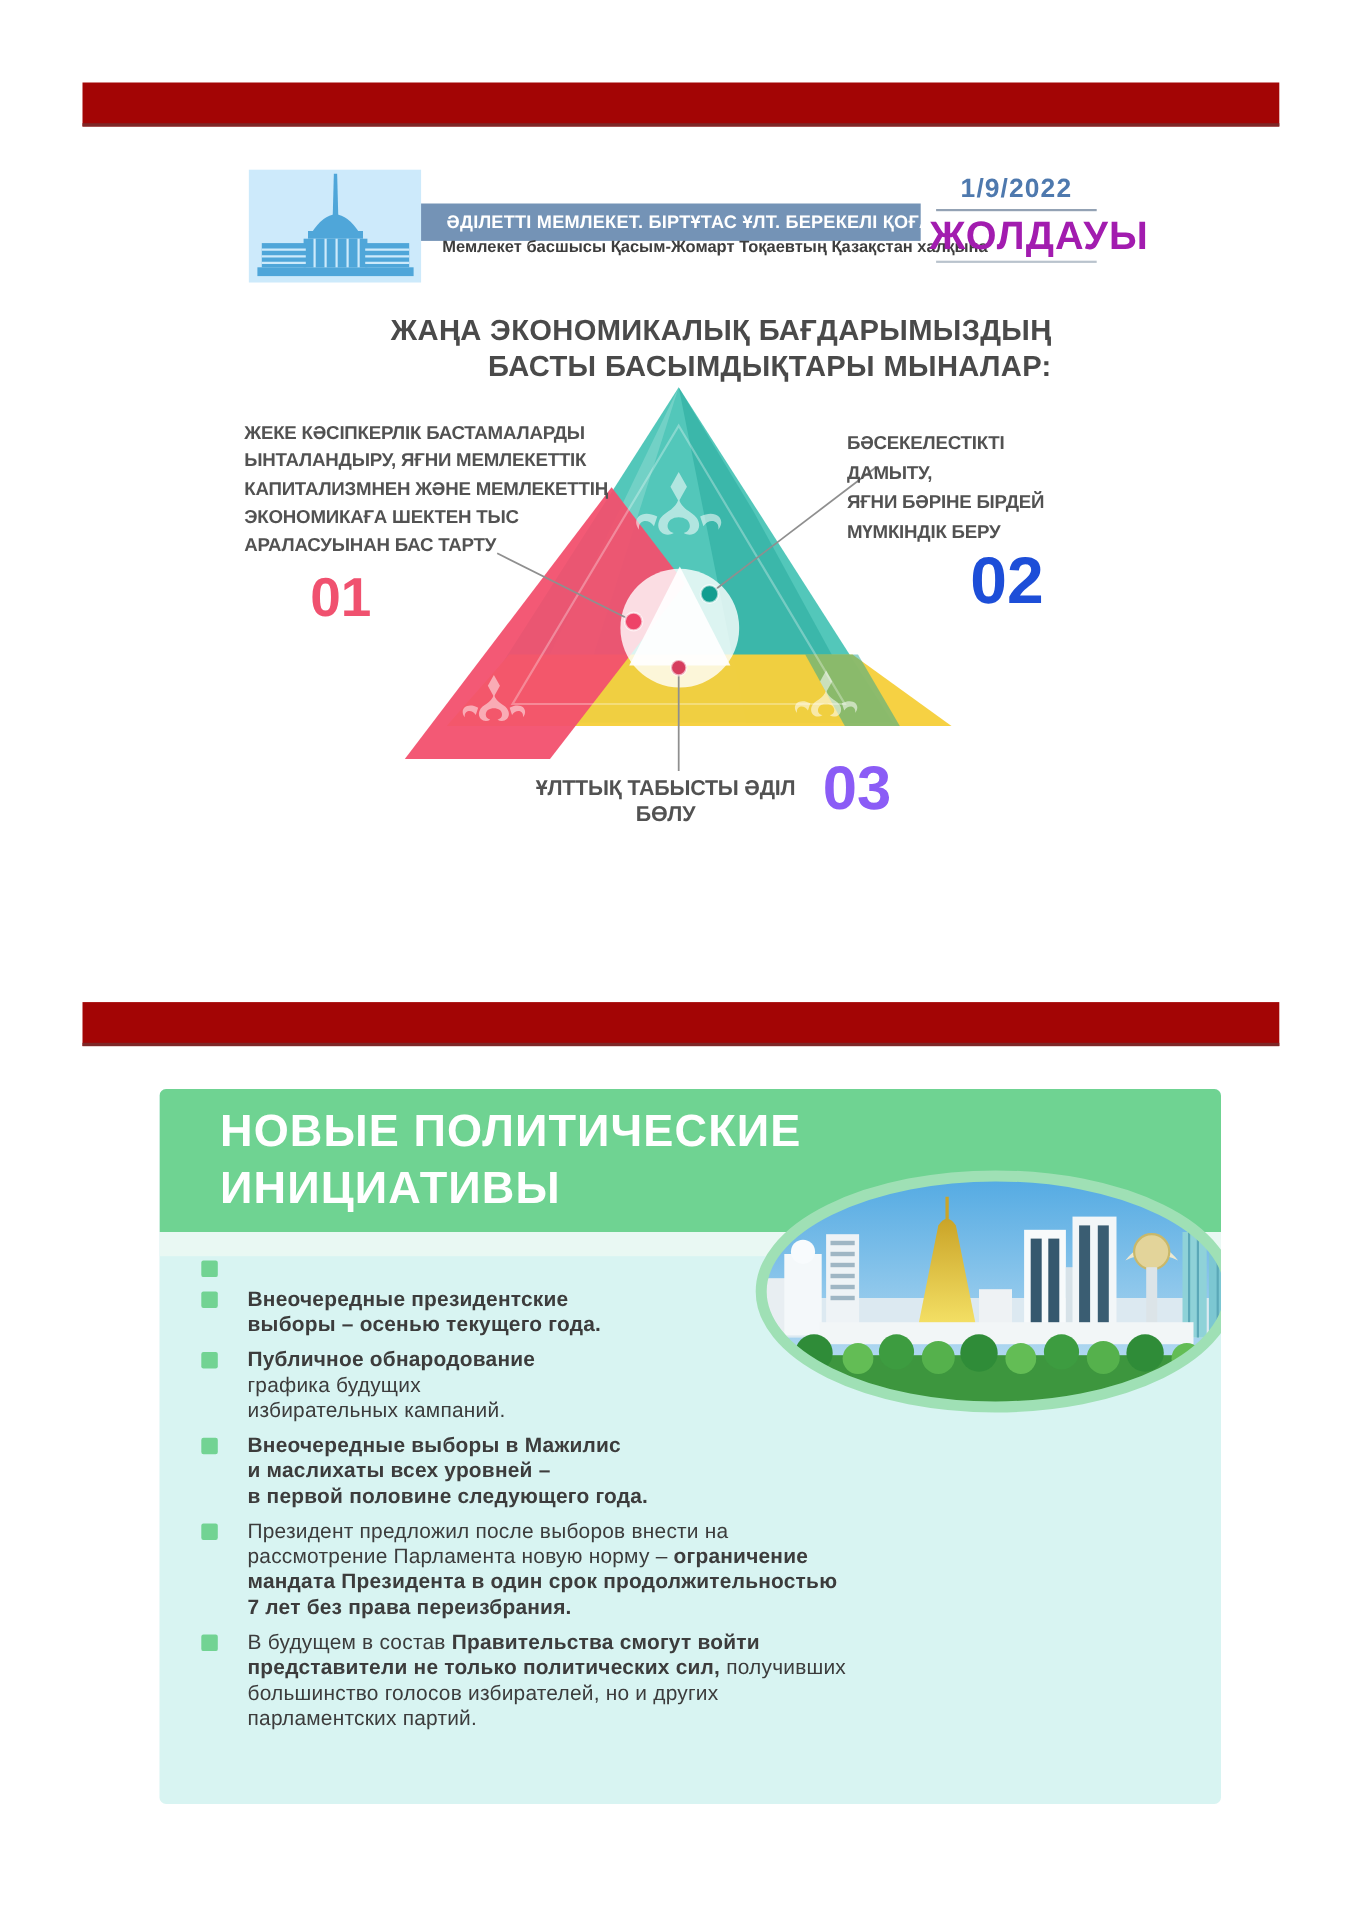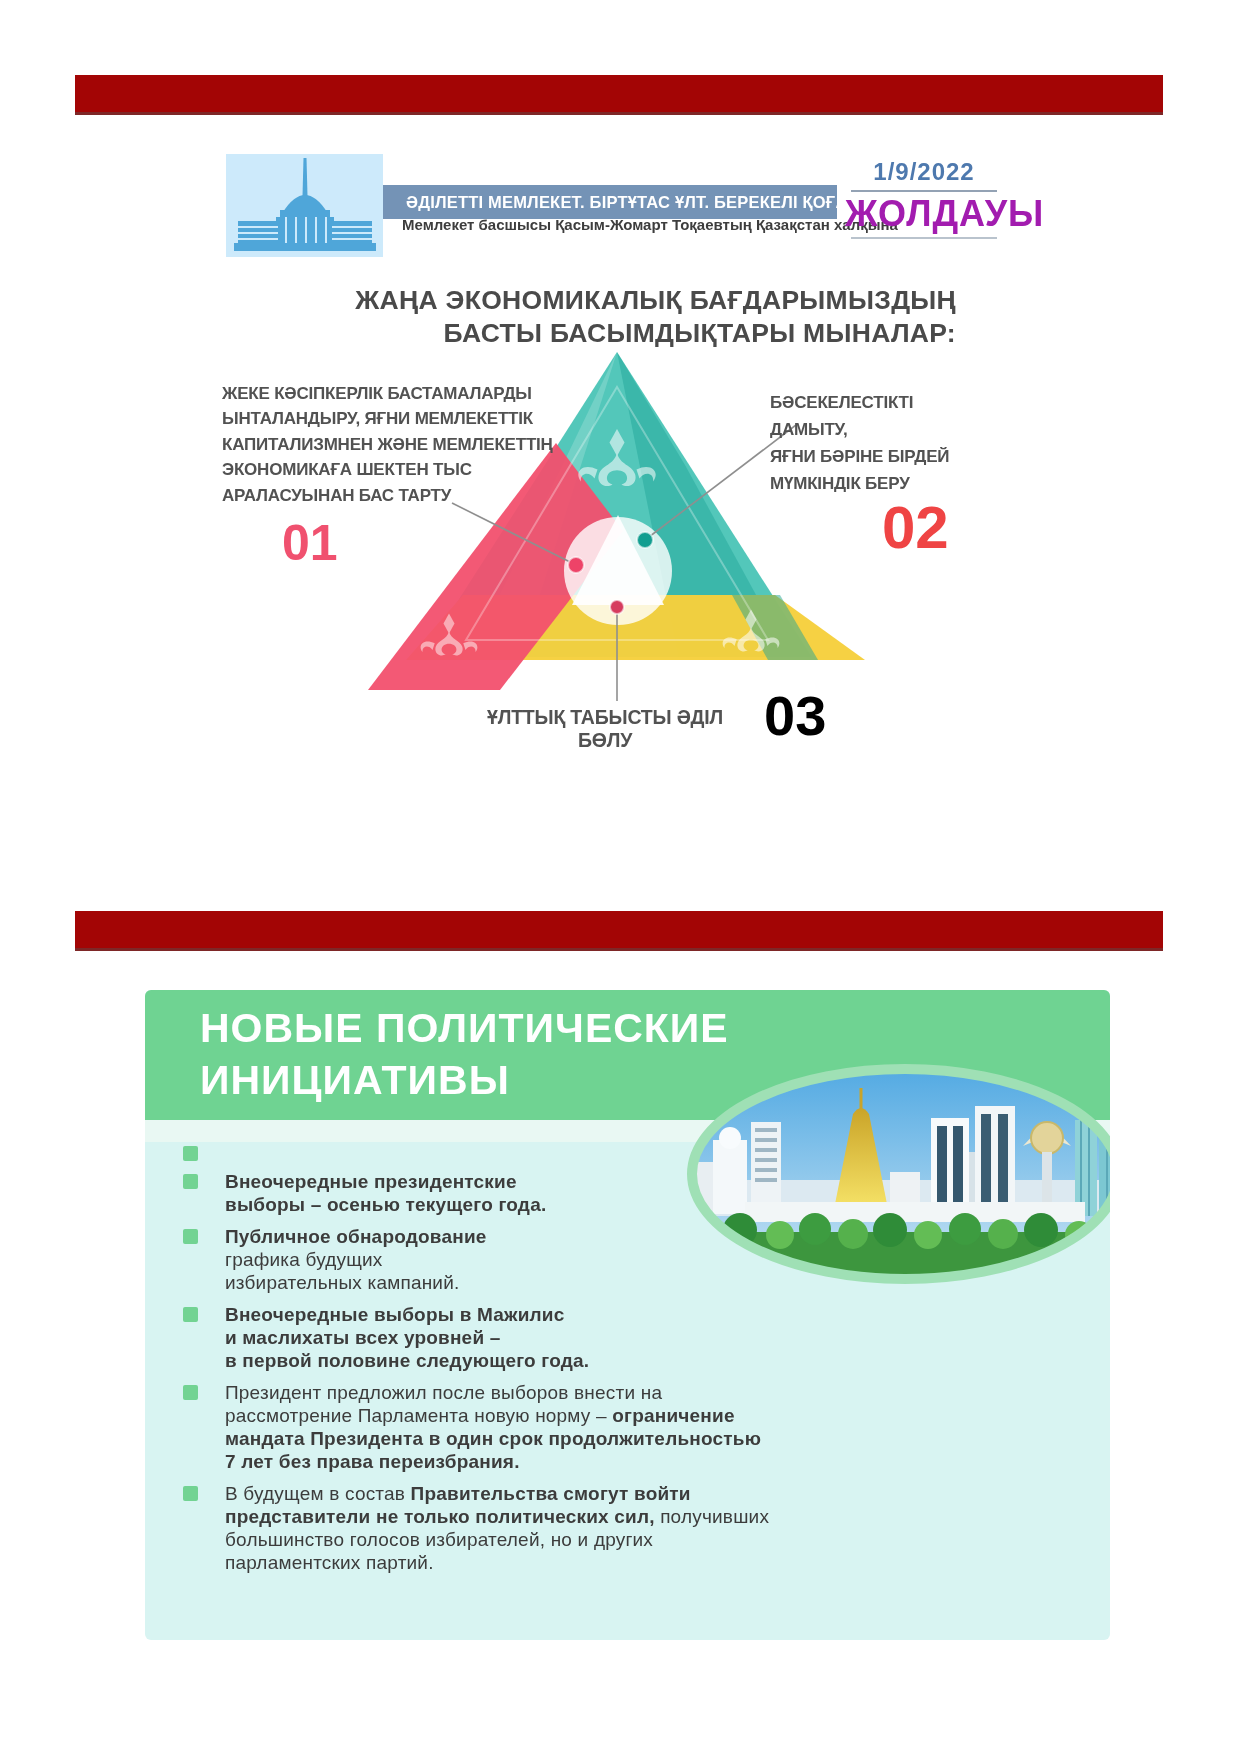--- a/index.html
+++ b/index.html
@@ -131,22 +131,22 @@
 ЫНТАЛАНДЫРУ, ЯҒНИ МЕМЛЕКЕТТІК
 КАПИТАЛИЗМНЕН ЖӘНЕ МЕМЛЕКЕТТІҢ
 ЭКОНОМИКАҒА ШЕКТЕН ТЫС
 АРАЛАСУЫНАН БАС ТАРТУ</div>
 <div class="abs pr-item-text pr-item2 pre">БӘСЕКЕЛЕСТІКТІ
 ДАМЫТУ,
 ЯҒНИ БӘРІНЕ БІРДЕЙ
 МҮМКІНДІК БЕРУ</div>
 <div class="abs pr-item-text pr-item3 pre">ҰЛТТЫҚ ТАБЫСТЫ ӘДІЛ БӨЛУ</div>
 <div class="abs pr-num num1" style="color: rgb(240, 81, 111);">01</div>
-<div class="abs pr-num num2" style="color: #ef4444;">02</div>
-<div class="abs pr-num num3" style="color: #000000; margin-left: 16px;">03</div>
+<div class="abs pr-num num2" style="color: #1d4ed8;">02</div>
+<div class="abs pr-num num3" style="color: #8b5cf6;">03</div>
 
 <div class="abs red-bar" style="top: 911px; background-color: rgb(163, 5, 5);"></div>
 
 <div class="abs init-box" style="background-color: rgb(216, 244, 242);">
   <div class="abs init-head" style="background-color: rgb(111, 211, 146);"></div>
   <div class="abs init-strip"></div>
   <div class="abs init-title pre">НОВЫЕ ПОЛИТИЧЕСКИЕ
 ИНИЦИАТИВЫ</div>
 
   <div class="abs oval-photo">

